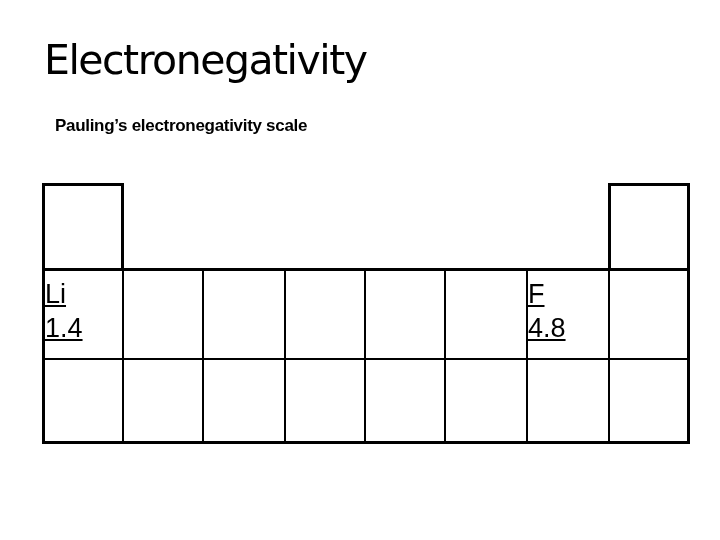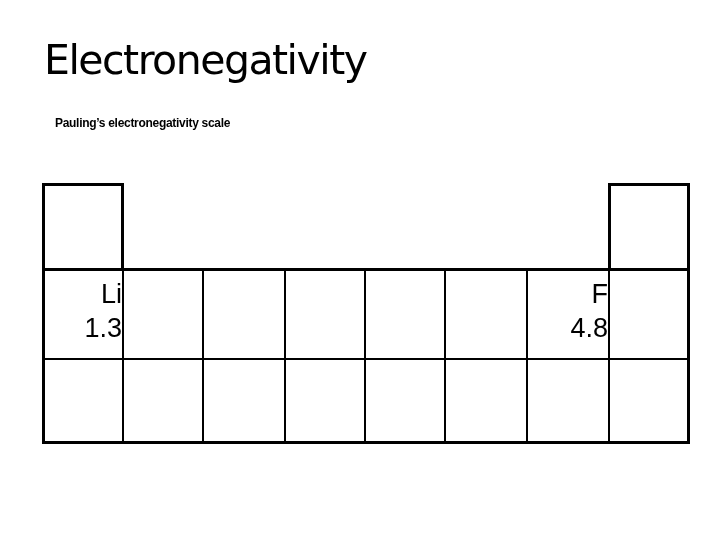--- a/index.html
+++ b/index.html
@@ -24,21 +24,21 @@
     left: 44px; top: 36px;
     font-family: "DejaVu Sans", sans-serif;
     font-size: 41px;
     letter-spacing: -1.5px;
     color: var(--text, #000);
     white-space: nowrap;
   }
   .subtitle {
     position: absolute;
     left: 55px; top: 116px;
-    font-size: 12px;
+    font-size: 17px;
     font-weight: bold;
     letter-spacing: -0.3px;
     color: var(--text, #000);
     white-space: nowrap;
   }
   .diagram {
     position: absolute;
     left: 0; top: 0;
     width: 720px; height: 540px;
   }
@@ -60,23 +60,24 @@
     display: grid;
     grid-template-columns: 79px 80px 82px 80px 80px 82px 82px 77px;
     grid-template-rows: 89px 81px;
     background: var(--background, #fff);
   }
   .cell {
     border-right: 2px solid var(--line, #000);
     border-bottom: 2px solid var(--line, #000);
     display: flex;
     flex-direction: column;
-    align-items: flex-end;
+    align-items: flex-start;
     padding-top: 6px;
     overflow: hidden;
+    text-decoration: underline;
   }
   .cell:nth-child(8n) { border-right: none; }
   .cell:nth-child(n+9) { border-bottom: none; }
   .cell .sym, .cell .val {
     font-size: 27px;
     line-height: 34px;
     color: var(--text, #000);
     white-space: nowrap;
   }
 </style>
@@ -92,21 +93,21 @@
   <div class="diagram">
 
     <div class="top-box left"></div>
 
     <div class="top-box right"></div>
 
     <div class="grid">
 
       <div class="cell">
         <span class="sym">Li</span>
-        <span class="val">1.3</span>
+        <span class="val">1.4</span>
       </div>
       <div class="cell">
         <span class="sym"></span>
         <span class="val"></span>
       </div>
       <div class="cell">
         <span class="sym"></span>
         <span class="val"></span>
       </div>
       <div class="cell">

